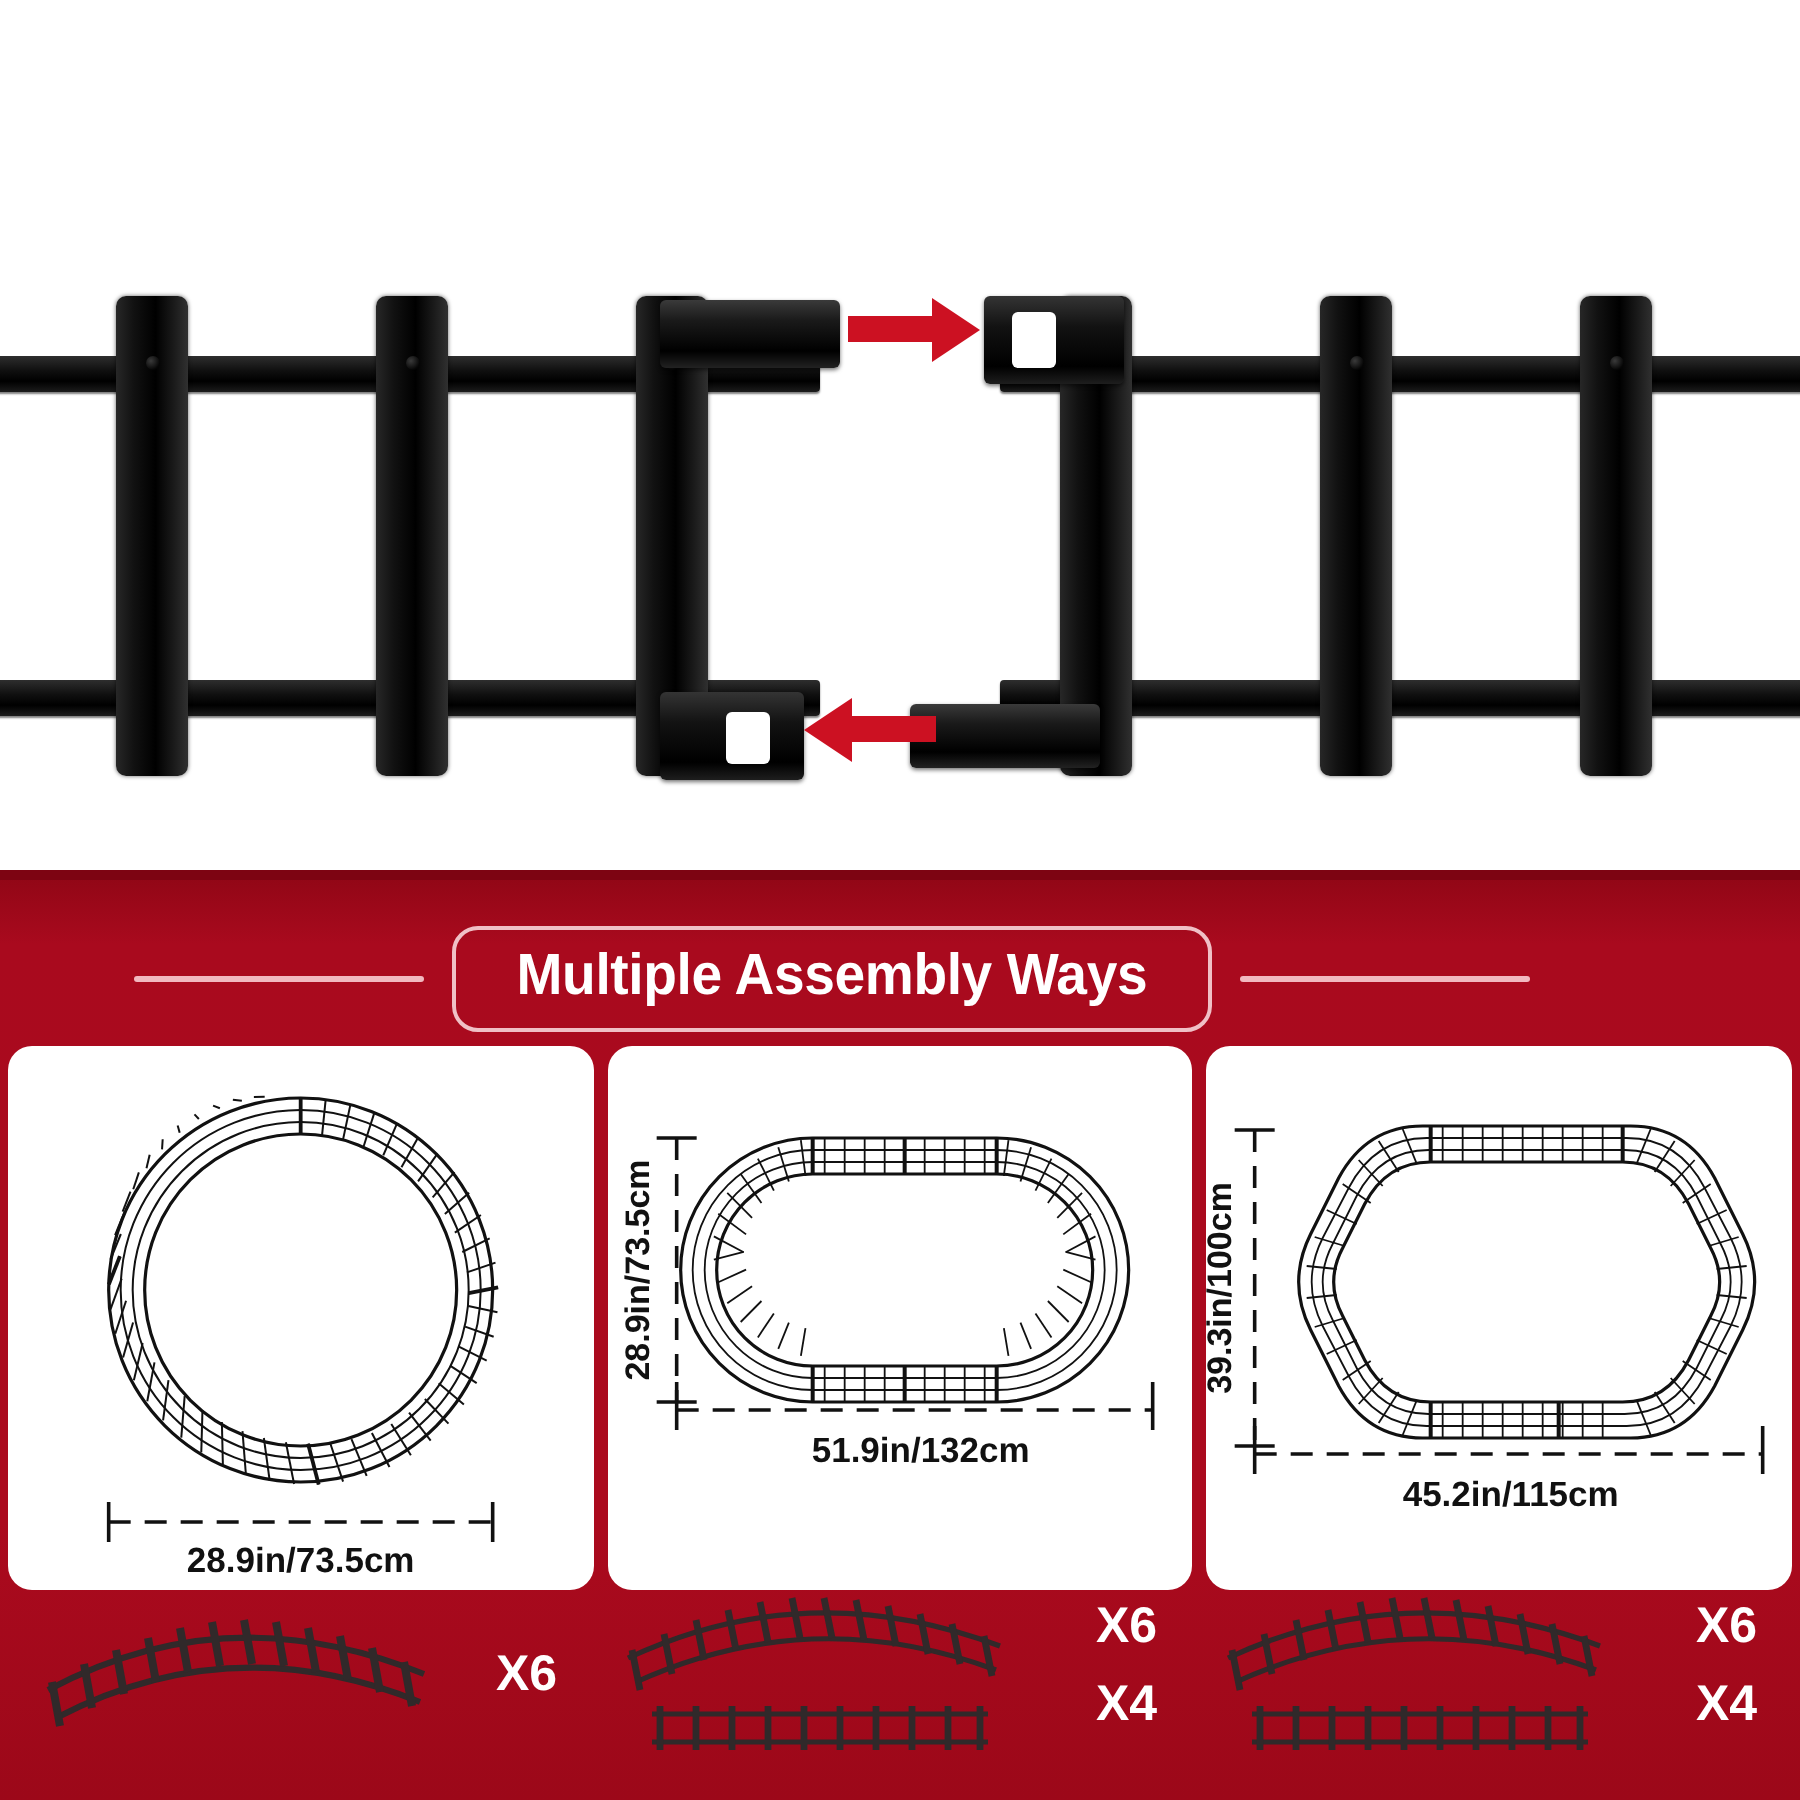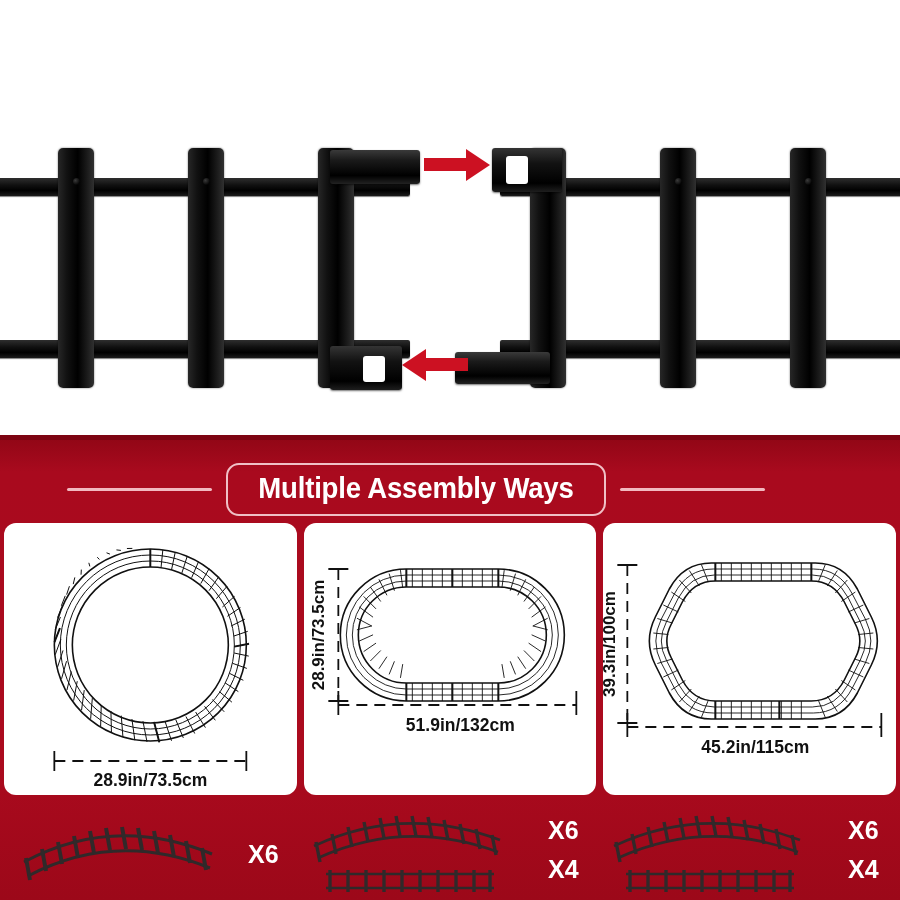--- a/index.html
+++ b/index.html
@@ -173,21 +173,21 @@
     flex: 1;
     background: #ffffff;
     border-radius: 12px;
     overflow: hidden;
   }
   .card svg { display: block; width: 100%; height: 100%; }
 
   
   #parts-row {
     position: absolute;
-    left: 0; top: 365px;
+    left: 0; top: 348px;
     width: 900px;
     height: 100px;
     display: flex;
   }
   .parts-group {
     position: relative;
     flex: 1;
     display: flex;
     align-items: center;
   }

